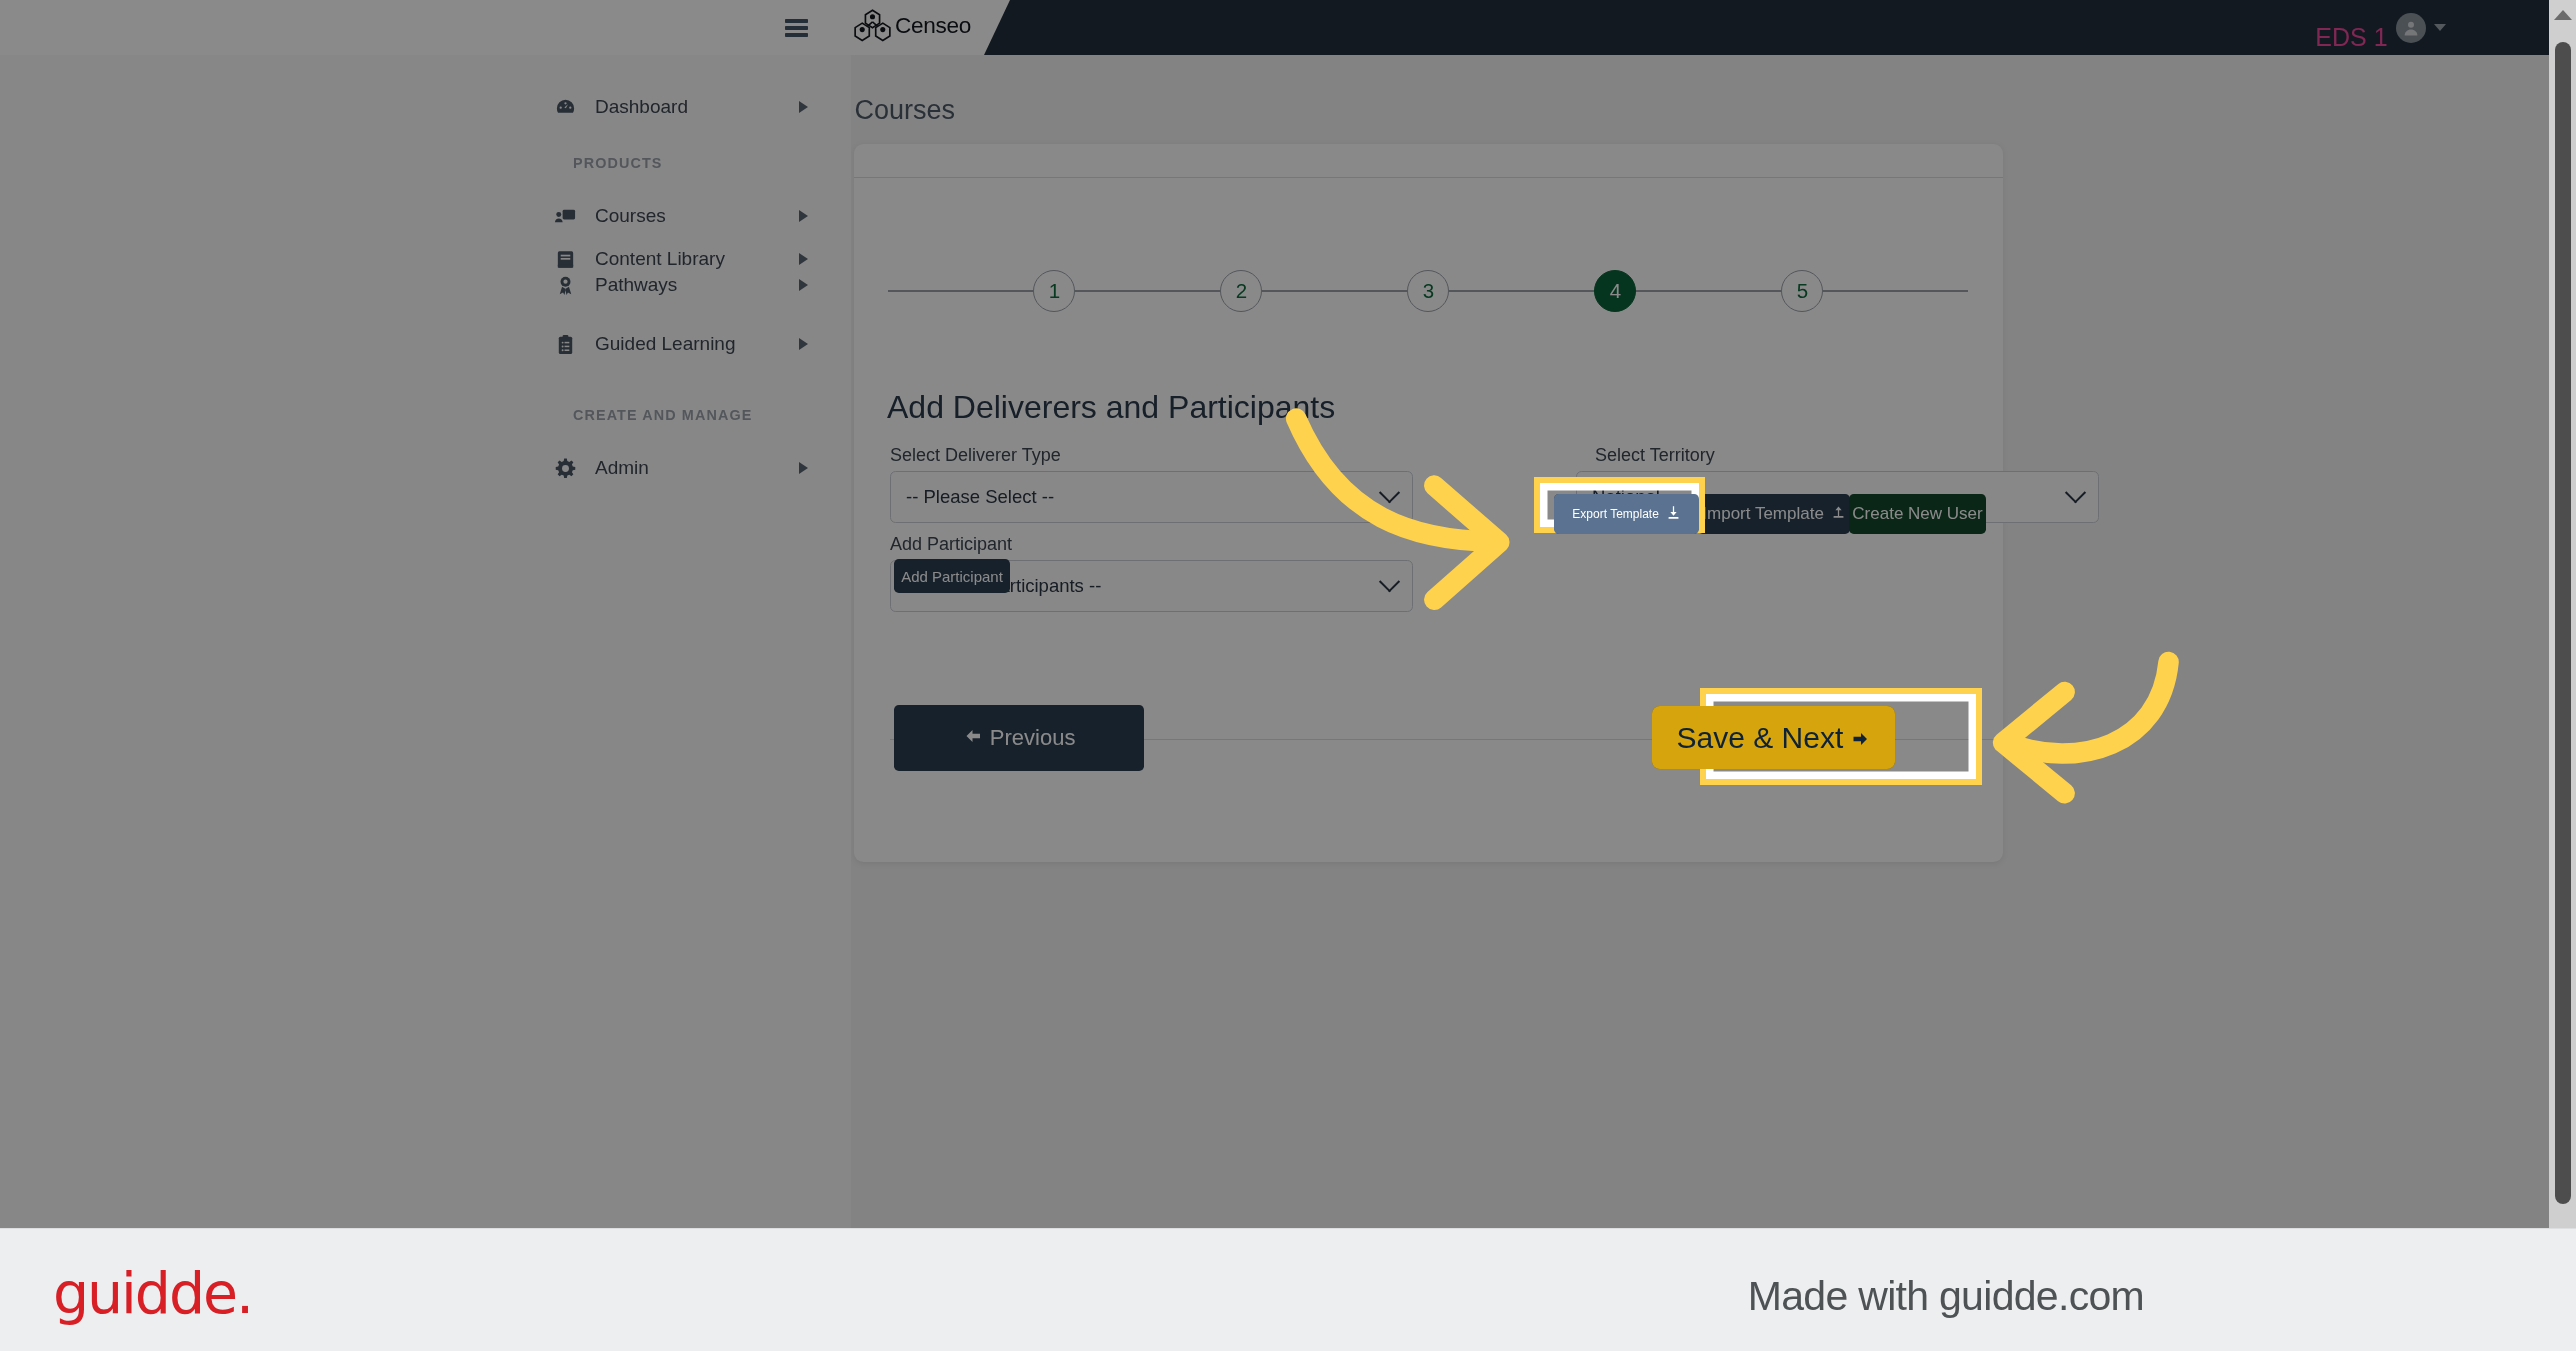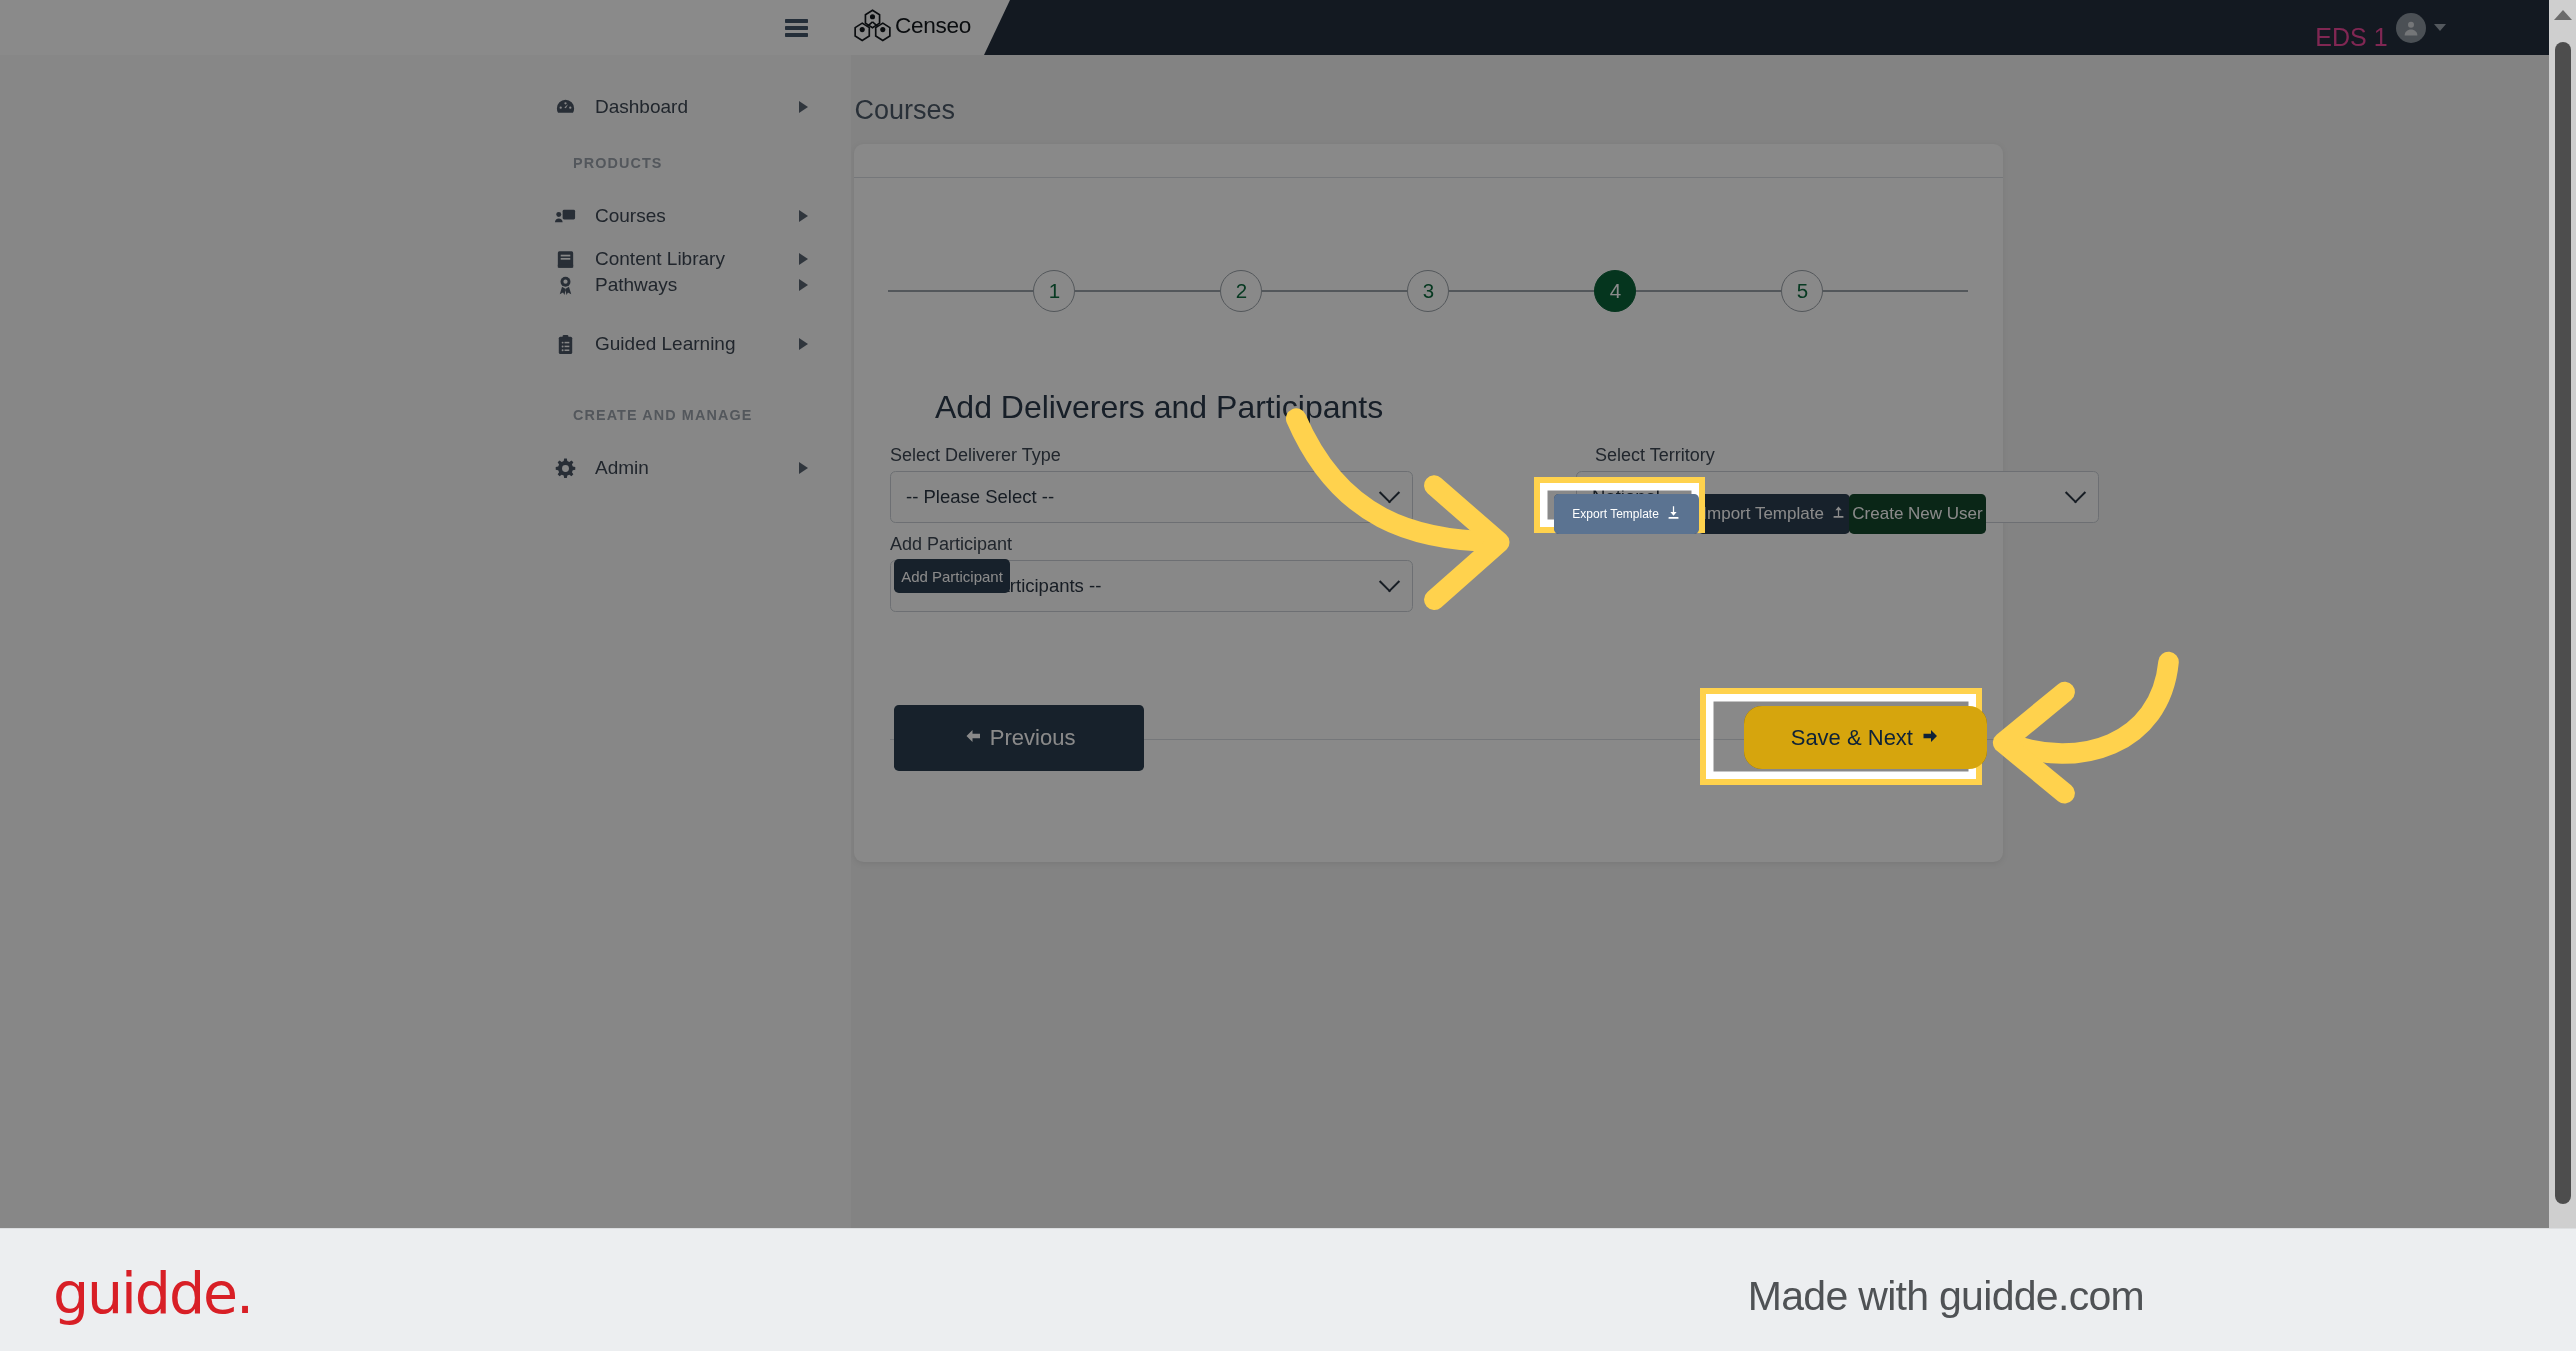--- a/index.html
+++ b/index.html
@@ -134,21 +134,21 @@
     display: flex; align-items: center; justify-content: center;
     font-size: 20.5px; color: #0f6b3f; flex: 0 0 42px;
   }
   .step-circle.active {
     background: #0a6238; border-color: #0a6238; color: #ffffff;
   }
 
   
   .form-heading {
     position: absolute; left: 36px; top: 334px;
-    font-size: 32px; color: #2c3a4b; margin-left: 48px;
+    font-size: 32px; color: #2c3a4b;
   }
   .field-label {
     position: absolute; font-size: 18px; color: #3d4753;
   }
   .select-box {
     position: absolute; height: 52px;
     border: 0.7px solid #c9ced4; border-radius: 5.5px;
     background: #fbfbfb;
     display: flex; align-items: center; padding: 12px 15px;
     font-size: 18.5px; color: #2b3643;
@@ -183,24 +183,24 @@
     position: absolute; left: 1849px; top: 494px;
     width: 137px; height: 40px;
     background: #14462b; color: #ffffff; font-size: 17px;
   }
   .btn-previous {
     position: absolute; left: 894px; top: 705px;
     width: 250px; height: 66px;
     background: #2c3e50; color: #ffffff; font-size: 22px;
   }
   .btn-save-next {
-    position: absolute; left: 1744px; top: 706px;
+    position: absolute; left: 1652px; top: 706px;
     width: 243px; height: 63px;
-    background: #d6a50d; color: #0e2238; font-size: 22px; font-weight: normal;
-    border-radius: 18px;
+    background: #d6a50d; color: #0e2238; font-size: 30px; font-weight: normal;
+    border-radius: 8px;
   }
   .divider {
     position: absolute; background: #d9dde1; height: 0.7px;
   }
 
   
   .hl-frame {
     position: absolute; z-index: 60;
     border: 6.8px solid #ffd24d;
     background: transparent;

